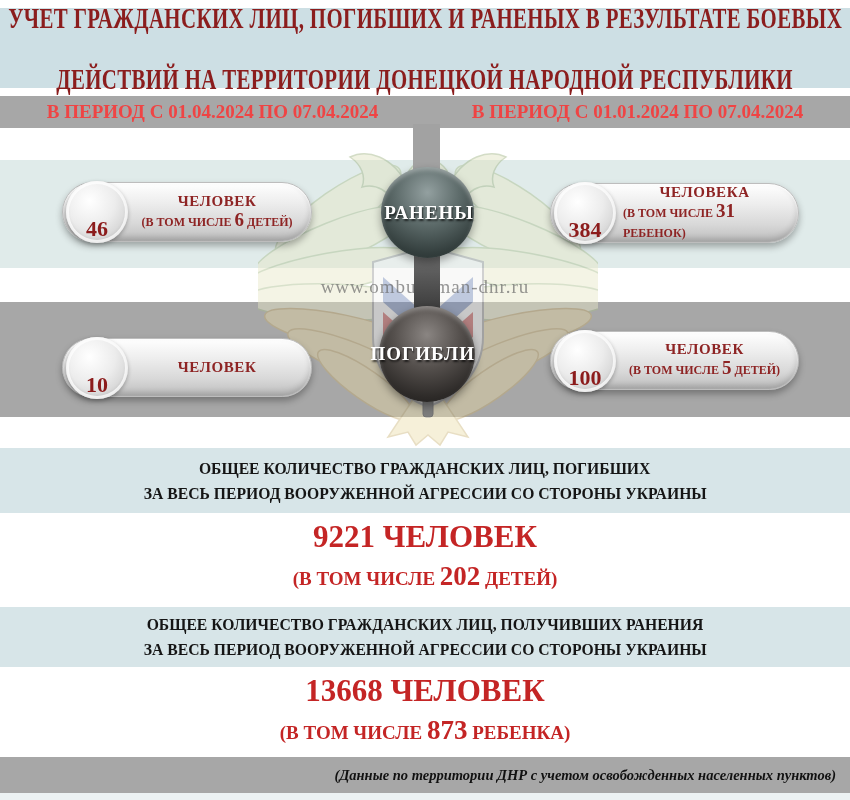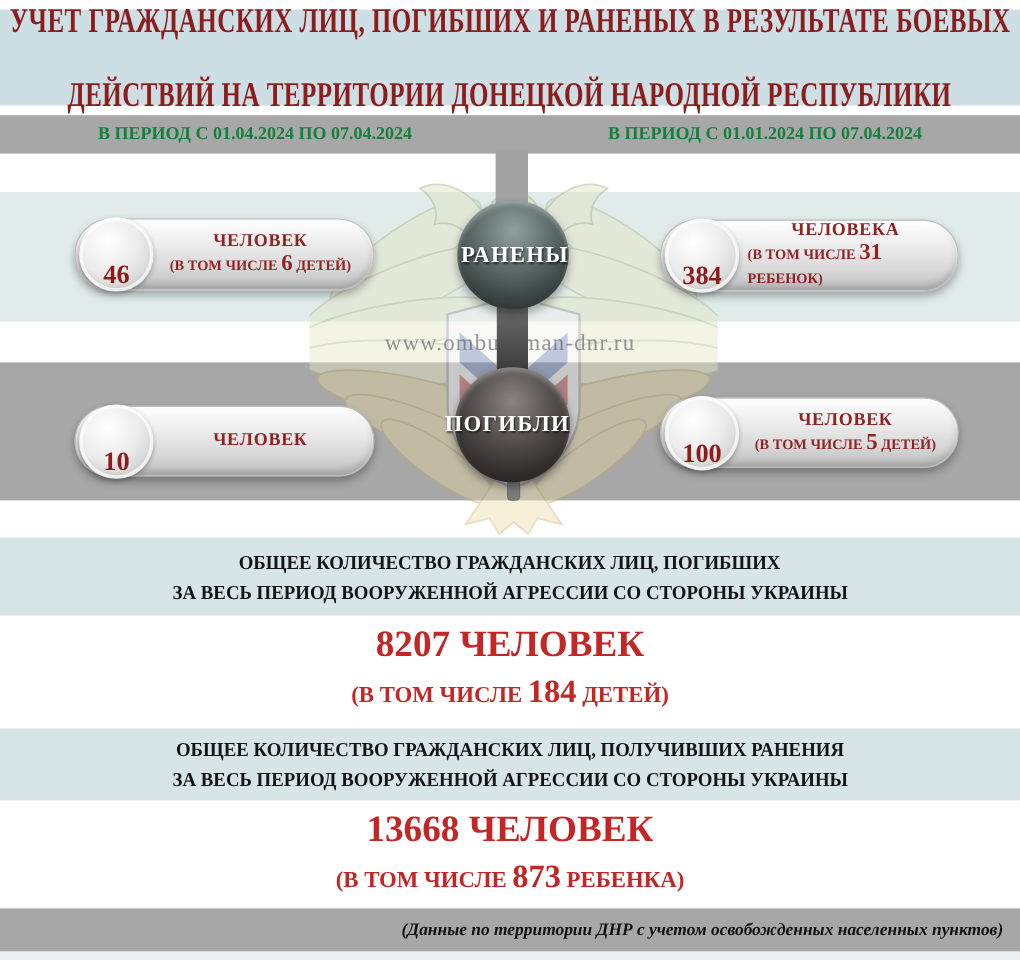--- a/index.html
+++ b/index.html
@@ -8,21 +8,21 @@
   .band{position:absolute;left:0;width:850px;}
 
   
   .band-title{top:8px;height:80px;background:#cddfe4;display:flex;flex-direction:column;align-items:center;justify-content:center;gap:25px;}
   .t-line{white-space:nowrap;transform:scaleX(.72);transform-origin:center;
           font-weight:bold;font-size:29px;line-height:36px;color:#8b1d1d;letter-spacing:.5px;}
 
   
   .bar-period{top:96px;height:32px;background:#a7a7a7;}
   .period-label{position:absolute;top:96px;height:32px;line-height:32px;text-align:center;
-                font-weight:bold;font-size:15px;color:#15803d;}
+                font-weight:bold;font-size:19px;color:#ef4444;}
   .period-left{left:0;width:425px;}
   .period-right{left:425px;width:425px;}
 
   
   .row1{top:160px;height:108px;background:#e0ebea;}
   .row2{top:302px;height:115px;background:#a7a7a7;}
 
   
   .emblem{position:absolute;left:258px;top:126px;width:340px;height:322px;opacity:.45;z-index:1;}
 
@@ -197,26 +197,26 @@
       </div>
     </div>
   </div>
 
   <div class="band band-heading band-h1">
     <div class="h-line">ОБЩЕЕ КОЛИЧЕСТВО ГРАЖДАНСКИХ ЛИЦ, ПОГИБШИХ</div>
     <div class="h-line">ЗА ВЕСЬ ПЕРИОД ВООРУЖЕННОЙ АГРЕССИИ СО СТОРОНЫ УКРАИНЫ</div>
   </div>
 
   <div class="big-red big-red-1">
-    <span>8207</span>
+    <span>9221</span>
     <span>ЧЕЛОВЕК</span>
   </div>
   <div class="red-note red-note-1">
     <span>(В ТОМ ЧИСЛЕ</span>
-    <span class="num">184</span>
+    <span class="num">202</span>
     <span>ДЕТЕЙ)</span>
   </div>
 
   <div class="band band-heading band-h2">
     <div class="h-line">ОБЩЕЕ КОЛИЧЕСТВО ГРАЖДАНСКИХ ЛИЦ, ПОЛУЧИВШИХ РАНЕНИЯ</div>
     <div class="h-line">ЗА ВЕСЬ ПЕРИОД ВООРУЖЕННОЙ АГРЕССИИ СО СТОРОНЫ УКРАИНЫ</div>
   </div>
 
   <div class="big-red big-red-2">
     <span>13668</span>

